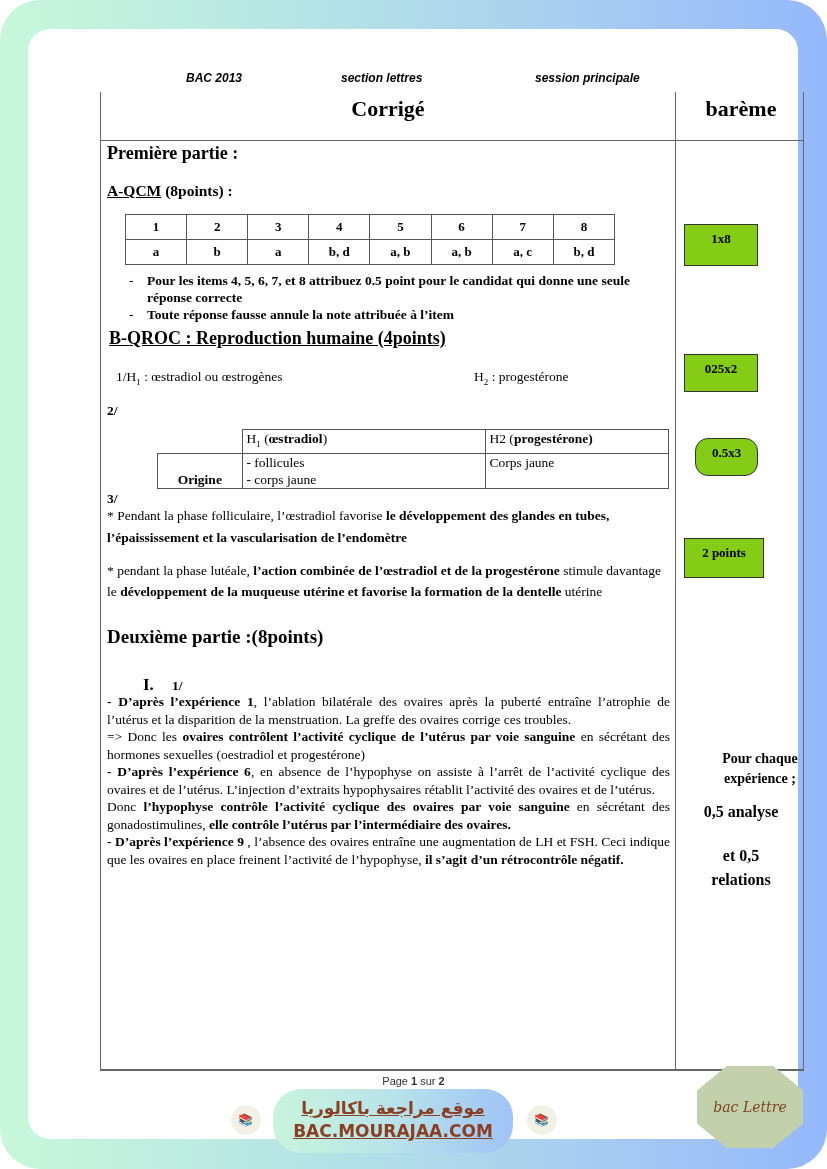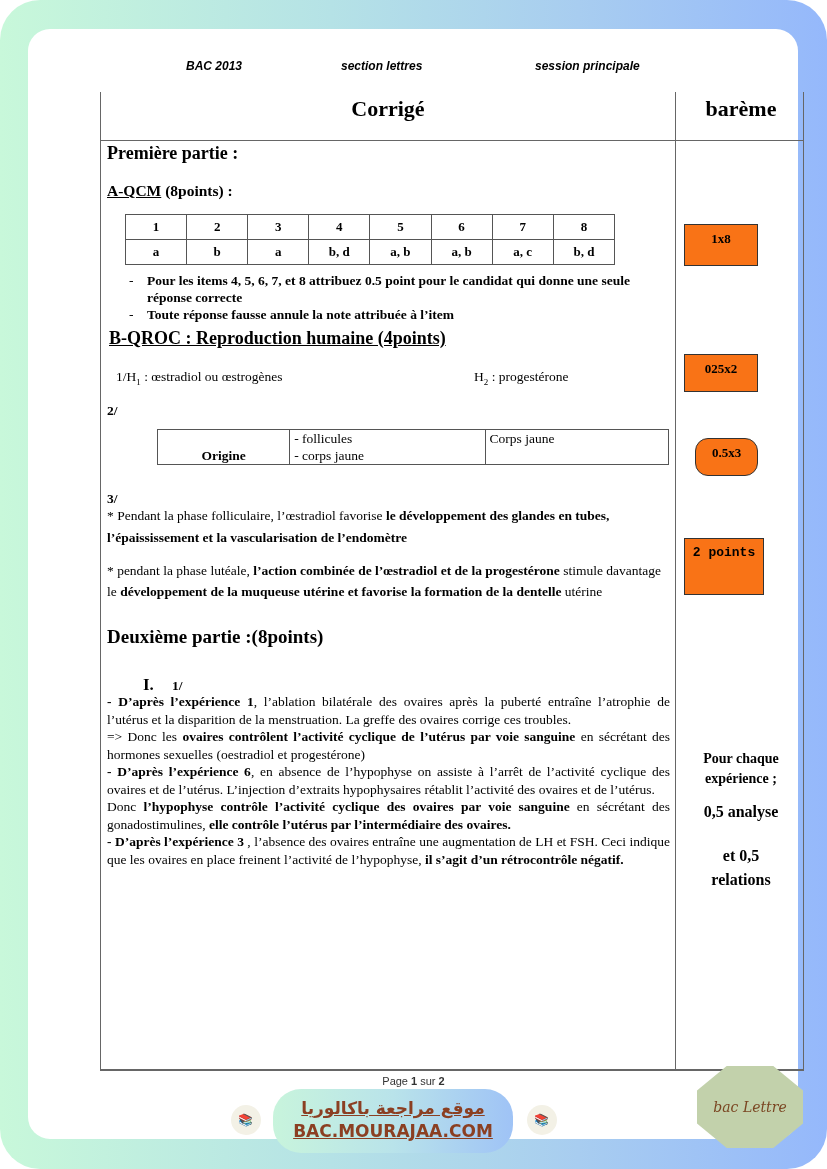--- a/index.html
+++ b/index.html
@@ -17,21 +17,21 @@
   }
   .frame-inner {
     position: absolute; left: 28px; top: 29px; width: 770px; height: 1110px;
     background: #ffffff; border-radius: 22px;
   }
   .header-line {
     position: absolute; top: 59px; left: 0; width: 827px; height: 16px;
     font-family: "Liberation Sans", sans-serif; font-style: italic; font-weight: bold;
     font-size: 12px;
   }
-  .header-line span { position: absolute; top: 0; }
+  .header-line span { position: absolute; top: 12px; }
   .doc-table {
     position: absolute; left: 100px; top: 92px; width: 704px; height: 979px;
     border-left: 1.5px solid #666; border-right: 1.5px solid #666; border-bottom: 2px solid #666;
     box-sizing: border-box;
   }
   .col-div { position: absolute; left: 574px; top: 0; bottom: 0; border-left: 1.5px solid #666; }
   .row-div { position: absolute; left: 0; right: 0; top: 48px; border-top: 1.5px solid #666; }
   .title-corrige {
     position: absolute; left: 0; width: 574px; top: 4px; text-align: center;
     font-size: 22px; font-weight: bold;
@@ -59,21 +59,21 @@
   .bullets .li .dash { position: absolute; left: 4px; top: 0; font-weight: normal; }
   table.hormones {
     position: absolute; left: 56px; top: 337px; border-collapse: collapse;
     font-size: 13.5px; width: 512px;
   }
   table.hormones td { border: 1px solid #555; padding: 0 4px; vertical-align: top; line-height: 17px; }
   .para { font-size: 13.5px; line-height: 22px; }
   .justify { text-align: justify; }
   .b { font-weight: bold; }
   .bareme-box {
-    position: absolute; border: 1.2px solid #333; background: #f97316;
+    position: absolute; border: 1.2px solid #333; background: #84cc16;
     font-size: 13px; font-weight: bold; text-align: center; box-sizing: border-box; padding-top: 6px;
   }
   .bareme-text {
     position: absolute; left: 576px; width: 128px; text-align: center; font-weight: bold;
   }
   .page-num {
     position: absolute; top: 1075px; left: 0; width: 827px; text-align: center;
     font-family: "Liberation Sans", sans-serif; font-size: 11px; color: #333;
   }
   .banner {
@@ -163,20 +163,29 @@
     <span>1/H</span><sub style="font-size:9px">1</sub><span> :   œstradiol ou œstrogènes</span>
   </div>
   <div class="content para" style="top:274px; left:337px; width:230px;margin-left:36px;">
     <span>H</span><sub style="font-size:9px">2</sub><span> : progestérone</span>
   </div>
 
   <div class="content para b" style="top:308px;">2/</div>
 
   <table class="hormones">
     <tbody>
+        <tr>
+      <td style="border:none; border-bottom:1px solid #555; width:76px;"></td>
+      <td style="width:234px;">
+        <span>H</span><sub style="font-size:9px">1</sub> (<b>œstradiol</b>)
+      </td>
+      <td>
+        <span>H2 (</span><b>progestérone)</b>
+      </td>
+    </tr>
     <tr>
       <td style="vertical-align:bottom; font-weight:bold; text-align:center;">Origine</td>
       <td>
         <div>-  follicules</div>
         <div>- corps jaune</div>
       </td>
       <td>Corps jaune</td>
     </tr>
   </tbody>
     </table>
@@ -193,29 +202,29 @@
   <div class="content" style="top:583px; left:42px; font-weight:bold;">
     <span style="font-size:17px;">I.</span>
     <span style="font-size:13.5px; margin-left:14px;">1/</span>
   </div>
 
   <div class="content para justify" style="top:601px; line-height:17.5px;">
     <div><span class="b">- D’après l’expérience 1</span><span>, l’ablation bilatérale des ovaires après la puberté entraîne l’atrophie de l’utérus et  la disparition de la menstruation. La greffe des ovaires corrige ces troubles.</span></div>
     <div><span>=&gt; Donc les </span><span class="b">ovaires  contrôlent l’activité cyclique de  l’utérus par voie sanguine</span><span> en sécrétant des hormones sexuelles (oestradiol et progestérone)</span></div>
     <div><span class="b">- D’après l’expérience 6</span><span>, en absence de l’hypophyse on assiste à l’arrêt de l’activité cyclique des ovaires et de l’utérus. L’injection d’extraits hypophysaires rétablit l’activité des ovaires et de l’utérus.</span></div>
     <div><span>Donc </span><span class="b">l’hypophyse contrôle l’activité cyclique des ovaires par voie sanguine</span><span> en sécrétant des gonadostimulines, </span><span class="b">elle contrôle l’utérus par l’intermédiaire des ovaires.</span></div>
-    <div><span class="b">- D’après l’expérience 3</span><span> , l’absence des ovaires entraîne une augmentation de LH  et FSH. Ceci indique que les ovaires en place freinent l’activité de l’hypophyse, </span><span class="b">il s’agit d’un rétrocontrôle négatif.</span></div>
+    <div><span class="b">- D’après l’expérience 9</span><span> , l’absence des ovaires entraîne une augmentation de LH  et FSH. Ceci indique que les ovaires en place freinent l’activité de l’hypophyse, </span><span class="b">il s’agit d’un rétrocontrôle négatif.</span></div>
   </div>
 
   <div class="bareme-box" style="left:583px; top:132px; width:74px; height:42px;">1x8</div>
   <div class="bareme-box" style="left:583px; top:262px; width:74px; height:38px;">025x2</div>
   <div class="bareme-box" style="left:594px; top:346px; width:63px; height:38px;border-radius:13px;">0.5x3</div>
-  <div class="bareme-box" style="left:583px; top:446px; width:80px; height:57px;font-family:Liberation Mono, monospace;">2 points</div>
-
-  <div class="bareme-text" style="top:657px; font-size:14px; line-height:20px;">
+  <div class="bareme-box" style="left:583px; top:446px; width:80px; height:40px;">2 points</div>
+
+  <div class="bareme-text" style="top:657px; font-size:14px; line-height:20px;padding-left:19px;">
     <div>Pour chaque</div>
     <div>expérience ;</div>
   </div>
   <div class="bareme-text" style="top:711px; font-size:16px;">0,5 analyse</div>
   <div class="bareme-text" style="top:752px; font-size:16px; line-height:24px;">
     <div>et 0,5</div>
     <div>relations</div>
   </div>
 </div>
 

